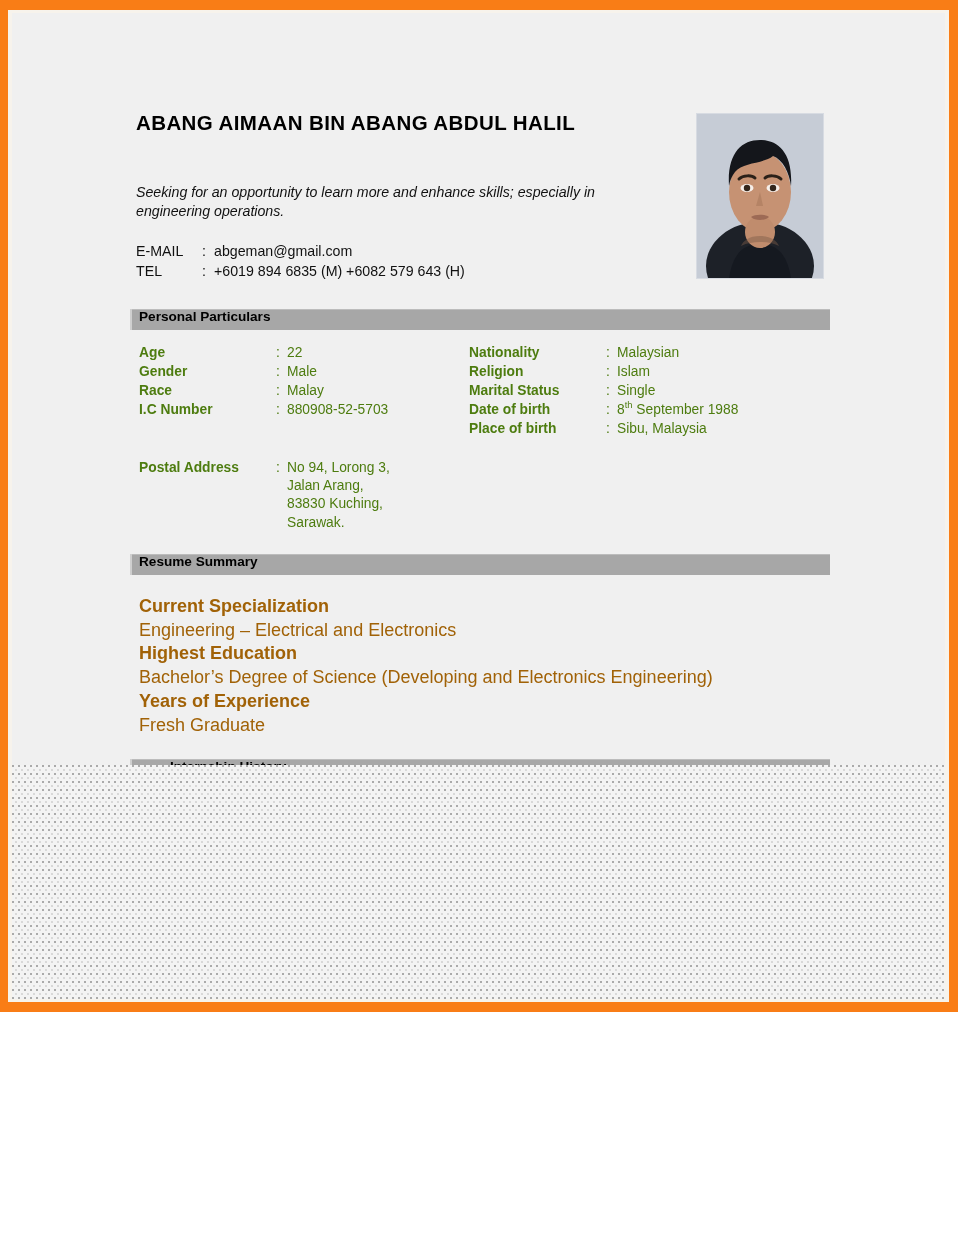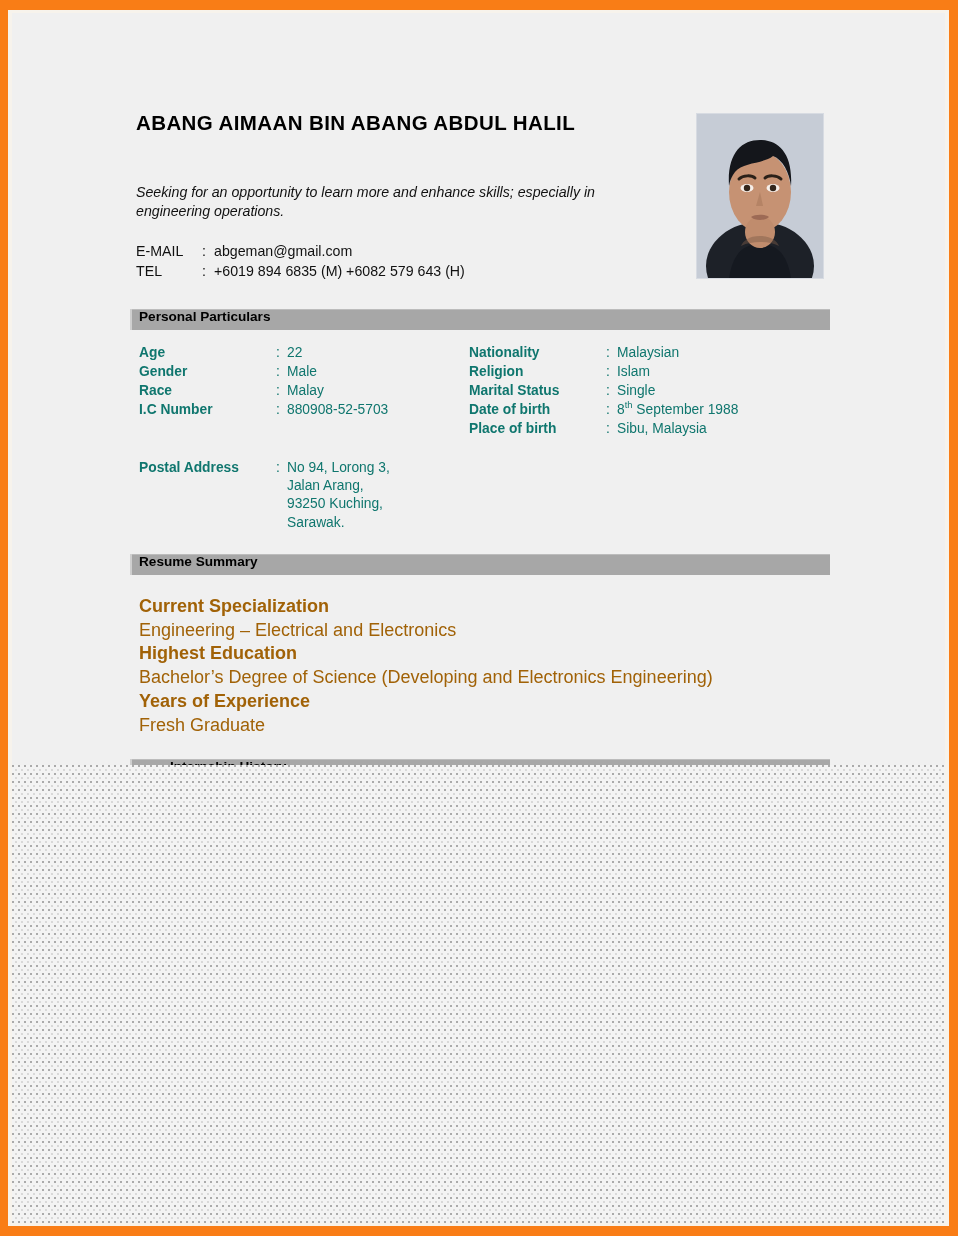--- a/index.html
+++ b/index.html
@@ -9,21 +9,21 @@
     background: #ffffff;
   }
   body {
     font-family: "Liberation Sans", "DejaVu Sans", sans-serif;
   }
 
   
   .page-frame {
     position: relative;
     width: 958px;
-    height: 1236px;
+    height: 1012px;
     background: #f97d16;
     box-sizing: border-box;
     overflow: hidden;
   }
   .page-inner-gap {
     position: absolute;
     left: 8px;
     top: 10px;
     right: 9px;
     bottom: 10px;
@@ -139,21 +139,21 @@
     font-weight: bold;
     color: #000;
     padding-left: 9px;
   }
 
   
   .particulars {
     position: relative;
     margin-top: 14px;
     font-size: 13.8px;
-    color: #0f766e;
+    color: #4d7c0f;
     line-height: 1.30;
   }
   .pp-cols {
     display: flex;
   }
   .pp-col-left { width: 330px; flex: 0 0 330px; }
   .pp-col-right { width: 340px; flex: 0 0 340px; }
   .pp-row { display: flex; margin-bottom: 1px; }
   .pp-key {
     font-weight: bold;
@@ -351,21 +351,21 @@
                 <span class="pp-val"><span class="colon">:</span><span>Sibu, Malaysia</span></span>
               </div>
             </div>
           </div>
 
           <div class="addr-block">
             <span class="addr-key">Postal Address</span>
             <span class="addr-val">
               <div><span class="colon">:</span><span>No 94, Lorong 3,</span></div>
               <div class="addr-line2">Jalan Arang,</div>
-              <div class="addr-line2">93250 Kuching,</div>
+              <div class="addr-line2">83830 Kuching,</div>
               <div class="addr-line2">Sarawak.</div>
             </span>
           </div>
         </div>
 
         <div class="section-bar" style="margin-top:22px;">
           <span class="bar-title">Resume Summary</span>
         </div>
 
         <div class="summary">

